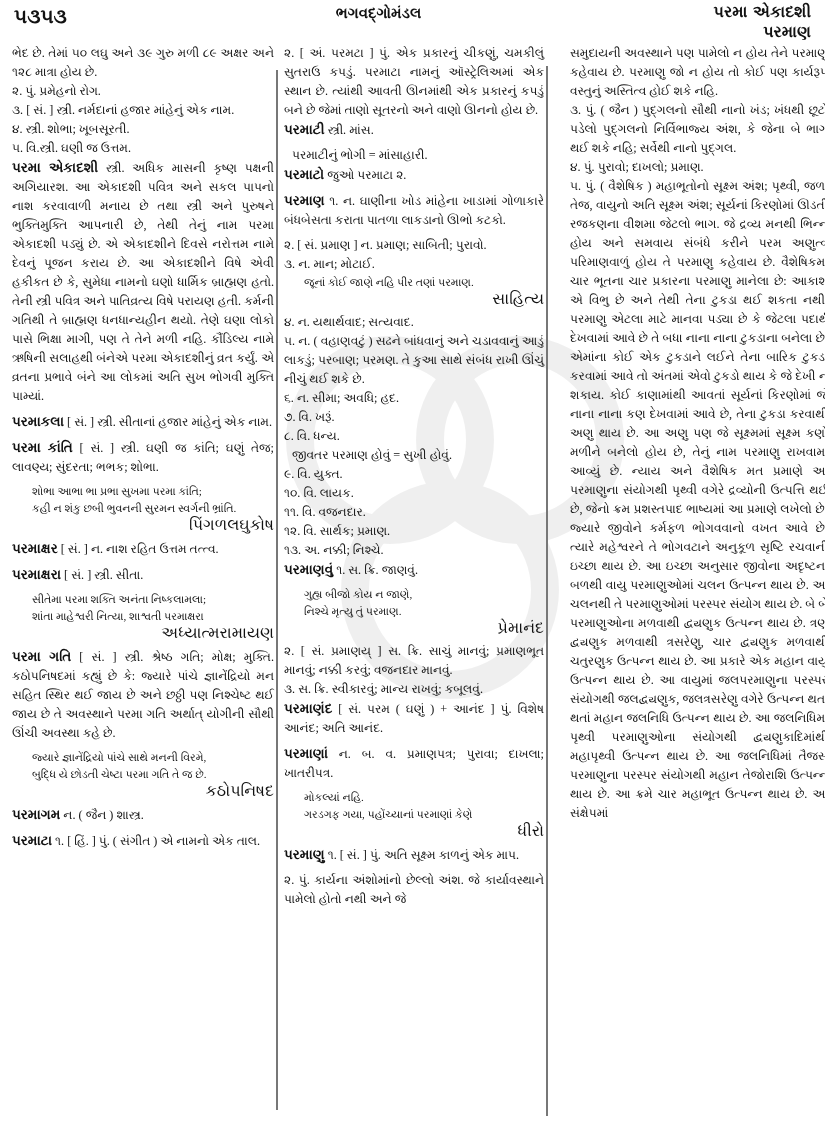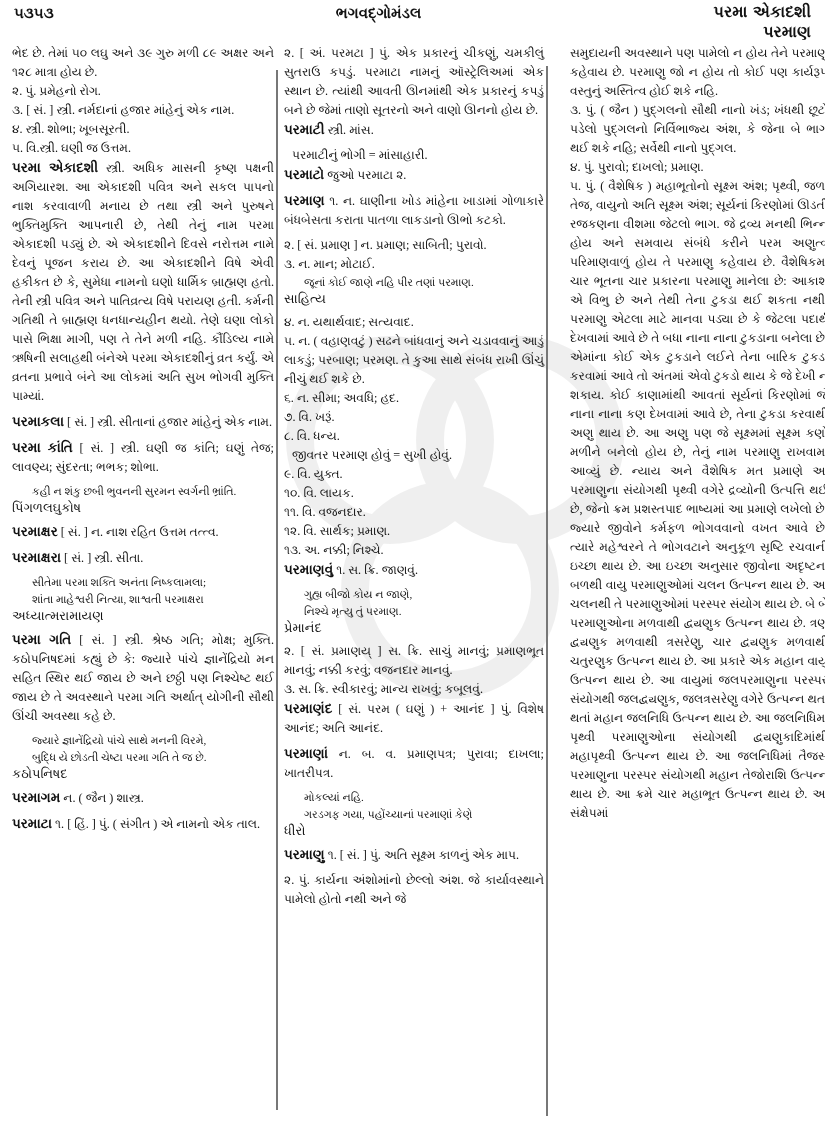--- a/index.html
+++ b/index.html
@@ -7,42 +7,42 @@
     width: 825px; height: 1137px; overflow: hidden; position: relative;
     font-family: "DejaVu Sans", sans-serif; color: #111;
   }
   .watermark {
     position: absolute; left: 260px; top: 320px; width: 380px; height: 380px;
     pointer-events: none; opacity: 0.06;
   }
   .header {
     position: absolute; top: 0; left: 0; width: 825px; height: 40px;
   }
-  .hdr-page { position: absolute; left: 14px; top: 4px; font-size: 15px; font-weight: bold; }
+  .hdr-page { position: absolute; left: 14px; top: 4px; font-size: 20px; font-weight: bold; }
   .hdr-title { position: absolute; left: 0; width: 757px; top: 4px; text-align: center; font-size: 15px; font-weight: bold; }
   .hdr-guide1 { position: absolute; right: 14px; top: 2px; font-size: 16px; font-weight: bold; text-align: right; }
   .hdr-guide2 { position: absolute; right: 14px; top: 22px; font-size: 16px; font-weight: bold; text-align: right; }
 
   .col {
     position: absolute; top: 44px; bottom: 6px;
     font-size: 12.2px; line-height: 19px;
   }
   .col1 { left: 12px; width: 262px; }
   .col2 { left: 284px; width: 260px; }
   .col3 { left: 570px; width: 258px; }
   .rule { position: absolute; top: 70px; width: 2px; background: #777; }
   .rule1 { left: 276px; height: 1040px; }
   .rule2 { left: 546px; height: 1050px; top: 66px; }
 
   .entry { margin: 0 0 6px 0; text-align: justify; font-family: Liberation Serif, serif; }
   .entry .hw { font-weight: bold; font-size: 13.6px; }
   .sense { margin: 0; text-align: justify; }
   .cont { padding-left: 8px; }
   .quote { font-size: 11px; line-height: 17px; padding-left: 20px; }
-  .src { font-size: 13px; line-height: 16px; }
+  .src { font-size: 16px; text-align: right; line-height: 16px; }
 </style>
 </head>
 <body>
 
 <svg class="watermark" viewBox="0 0 380 380">
   <circle cx="130" cy="120" r="90" fill="none" stroke="#000" stroke-width="28"></circle>
   <circle cx="260" cy="120" r="90" fill="none" stroke="#000" stroke-width="28"></circle>
   <circle cx="190" cy="270" r="95" fill="none" stroke="#000" stroke-width="28"></circle>
 </svg>
 
@@ -59,20 +59,21 @@
 <div class="col col1">
     <p class="sense entry">ભેદ છે. તેમાં ૫૦ લઘુ અને ૩૯ ગુરુ મળી ૮૯ અક્ષર અને ૧૨૮ માત્રા હોય છે.</p>
     <p class="sense entry">૨. પું. પ્રમેહનો રોગ.</p>
     <p class="sense entry">૩. [ સં. ] સ્ત્રી. નર્મદાનાં હજાર માંહેનું એક નામ.</p>
     <p class="sense entry">૪. સ્ત્રી. શોભા; ખૂબસૂરતી.</p>
     <p class="sense entry">૫. વિ.સ્ત્રી. ઘણી જ ઉત્તમ.</p>
     <p class="entry"><span class="hw">પરમા એકાદશી</span><span> સ્ત્રી. અધિક માસની કૃષ્ણ પક્ષની અગિયારશ. આ એકાદશી પવિત્ર અને સકલ પાપનો નાશ કરવાવાળી મનાય છે તથા સ્ત્રી અને પુરુષને ભુક્તિમુક્તિ આપનારી છે, તેથી તેનું નામ પરમા એકાદશી પડ્યું છે. એ એકાદશીને દિવસે નરોત્તમ નામે દેવનું પૂજન કરાય છે. આ એકાદશીને વિષે એવી હકીકત છે કે, સુમેધા નામનો ઘણો ધાર્મિક બ્રાહ્મણ હતો. તેની સ્ત્રી પવિત્ર અને પાતિવ્રત્ય વિષે પરાયણ હતી. કર્મની ગતિથી તે બ્રાહ્મણ ધનધાન્યહીન થયો. તેણે ઘણા લોકો પાસે ભિક્ષા માગી, પણ તે તેને મળી નહિ. કૌંડિલ્ય નામે ઋષિની સલાહથી બંનેએ પરમા એકાદશીનું વ્રત કર્યું. એ વ્રતના પ્રભાવે બંને આ લોકમાં અતિ સુખ ભોગવી મુક્તિ પામ્યાં.</span></p>
     <p class="entry"><span class="hw">પરમાકલા</span><span> [ સં. ] સ્ત્રી. સીતાનાં હજાર માંહેનું એક નામ.</span></p>
     <p class="entry"><span class="hw">પરમા કાંતિ</span><span> [ સં. ] સ્ત્રી. ઘણી જ કાંતિ; ઘણું તેજ; લાવણ્ય; સુંદરતા; ભભક; શોભા.</span></p>
     <div class="entry">
+      <div class="quote">શોભા આભા ભા પ્રભા સુખમા પરમા કાંતિ;</div>
       <div class="quote">કહી ન શંકુ છબી ભુવનની સુરમન સ્વર્ગની ભ્રાંતિ.</div>
       <div class="src">પિંગળલઘુકોષ</div>
     </div>
     <p class="entry"><span class="hw">પરમાક્ષર</span><span> [ સં. ] ન. નાશ રહિત ઉત્તમ તત્ત્વ.</span></p>
     <p class="entry"><span class="hw">પરમાક્ષરા</span><span> [ સં. ] સ્ત્રી. સીતા.</span></p>
     <div class="entry">
       <div class="quote">સીતેમા પરમા શક્તિ અનંતા નિષ્કલામલા;</div>
       <div class="quote">શાંતા માહેશ્વરી નિત્યા, શાશ્વતી પરમાક્ષરા</div>
       <div class="src">અધ્યાત્મરામાયણ</div>
     </div>

